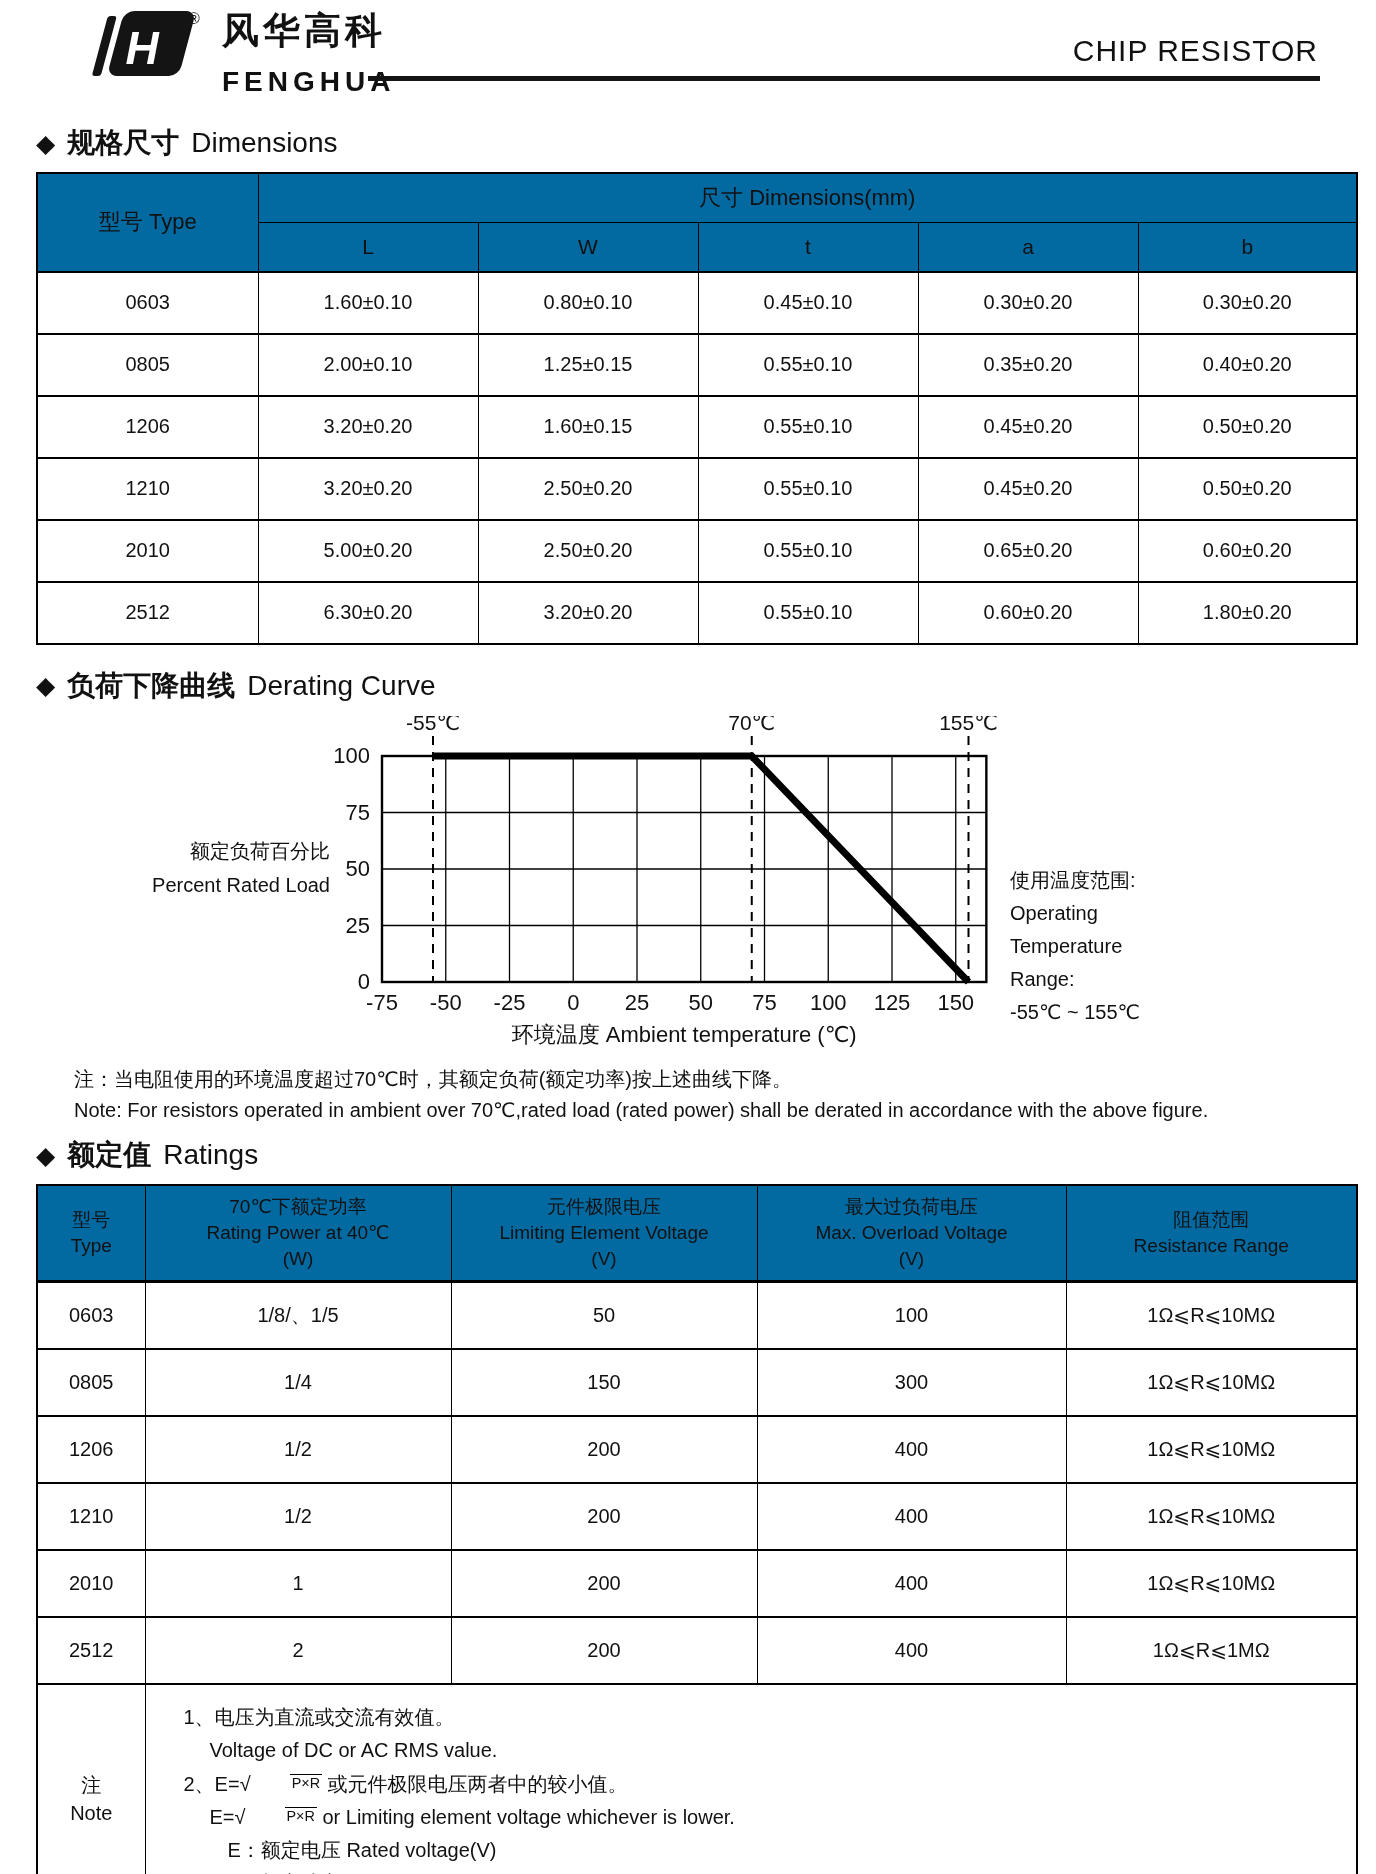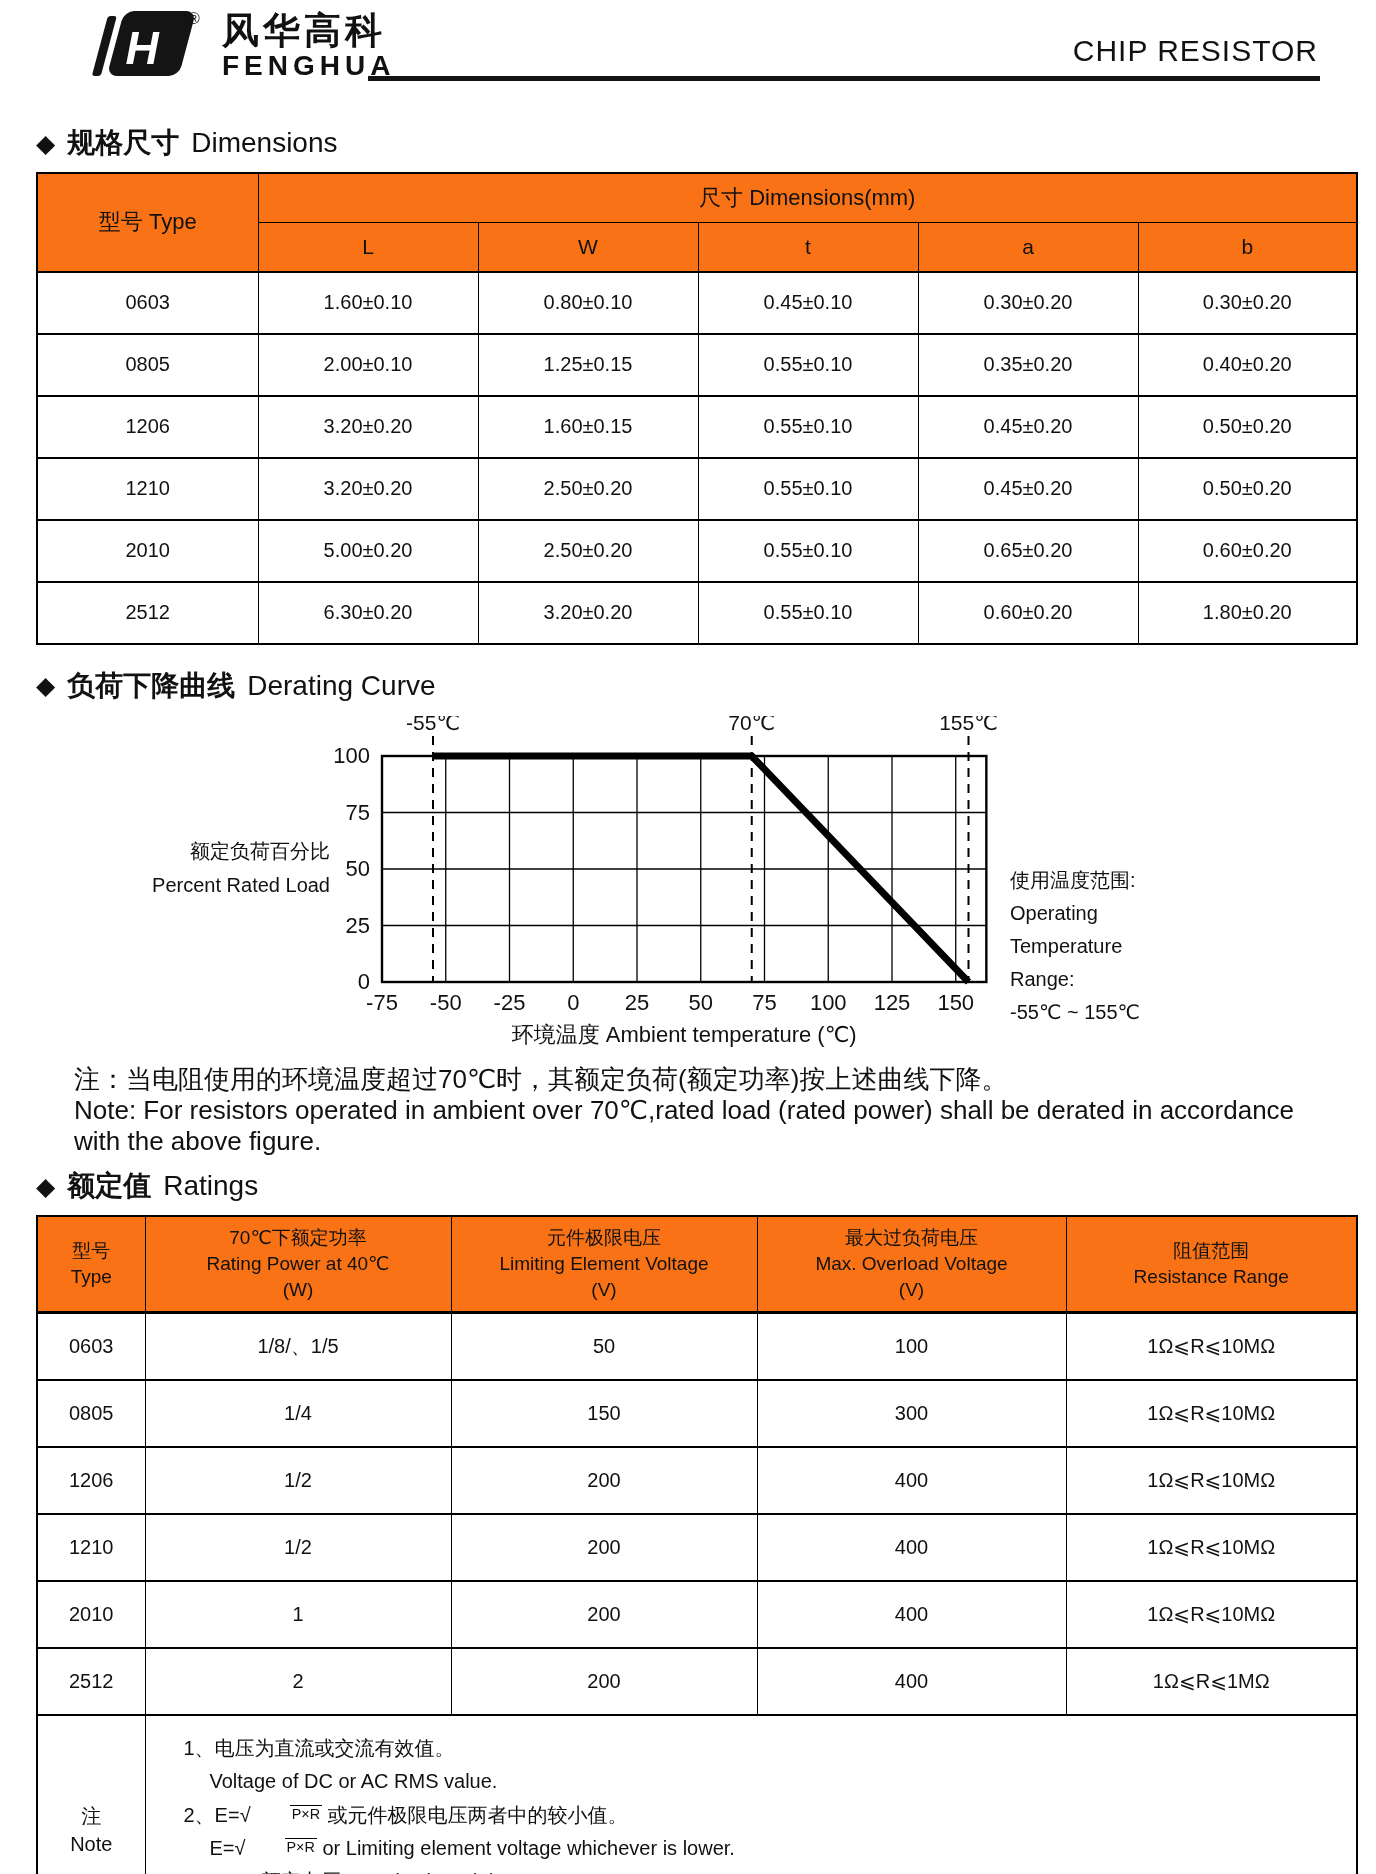--- a/index.html
+++ b/index.html
@@ -3,47 +3,47 @@
 <meta charset="utf-8">
 <style>
   html,body{margin:0;padding:0;background:#fff;}
   .page{position:relative;width:1376px;height:1874px;background:#fff;overflow:hidden;
         font-family:"Liberation Sans","DejaVu Sans",sans-serif;color:#111;}
   
   .hdr{position:relative;height:92px;}
   .logo{position:absolute;left:84px;top:8px;display:flex;align-items:flex-start;gap:16px;}
   .brand-text{display:flex;flex-direction:column;line-height:1;margin-top:4px;}
   .brand-cn{font-size:37px;font-weight:bold;letter-spacing:4px;font-family:"DejaVu Sans","Liberation Sans",sans-serif;}
-  .brand-en{font-size:28px;font-weight:bold;letter-spacing:5px;margin-top:3px;}
+  .brand-en{font-size:28px;font-weight:bold;letter-spacing:5px;margin-top:19px;}
   .doc-title{position:absolute;right:58px;top:34px;font-size:30px;letter-spacing:1px;}
   .hdr-line{position:absolute;left:368px;top:76px;width:952px;height:5px;background:#141414;}
   
   .sec{display:flex;align-items:center;gap:12px;margin-left:36px;font-size:28px;line-height:1.2;}
   .sec .diamond{font-size:25px;}
   .sec .cn{font-weight:bold;}
   .sec1{margin-top:34px;} .sec2{margin-top:24px;} .sec3{margin-top:12px;}
   
   table.tbl{border-collapse:collapse;table-layout:fixed;margin-left:36px;width:1320px;border:2px solid #000;}
   .tbl th,.tbl td{border:1px solid #000;text-align:center;font-weight:normal;padding:2px;}
-  .tbl th{background:#f97316;}
+  .tbl th{background:#0369a1;}
   .dims th{font-size:21px;height:44px;}
   .dims thead tr:last-child th{border-bottom:2px solid #000;}
   .dims tbody td{font-size:20px;height:56px;border-top-width:2px;}
   .rat th{font-size:19px;line-height:26px;padding:8px 2px;}
   .rat thead th{border-bottom:3px solid #000;}
   .rat tbody td{font-size:20px;height:61px;border-top-width:2px;}
   .rat .note-label{font-size:20px;line-height:28px;}
   .rat .note-cell{text-align:left;padding:16px 10px 14px 38px;}
   .note-line{font-size:20px;line-height:33px;white-space:nowrap;}
   .ovl{font-size:0.72em;border-top:1.8px solid #000;padding:0 2px;vertical-align:2.5px;margin-left:39px;}
   
   .chart-row{display:flex;margin-top:14px;}
   .yl{width:330px;padding-top:118px;text-align:right;font-size:20px;line-height:34px;flex:none;}
   .rl{width:220px;padding-top:148px;font-size:20px;line-height:33px;flex:none;margin-left:10px;}
-  .chart-note{margin:12px 0 0 74px;font-size:26px;line-height:31px;width:1245px;}
+  .chart-note{margin:12px 0 0 74px;font-size:20px;line-height:31px;width:1245px;}
   svg text{font-family:"Liberation Sans","DejaVu Sans",sans-serif;}
 </style>
 </head>
 <body>
 
 <div class="page">
 
   <div class="hdr">
     <div class="logo">
       <svg width="122" height="78" viewBox="0 0 122 78">

